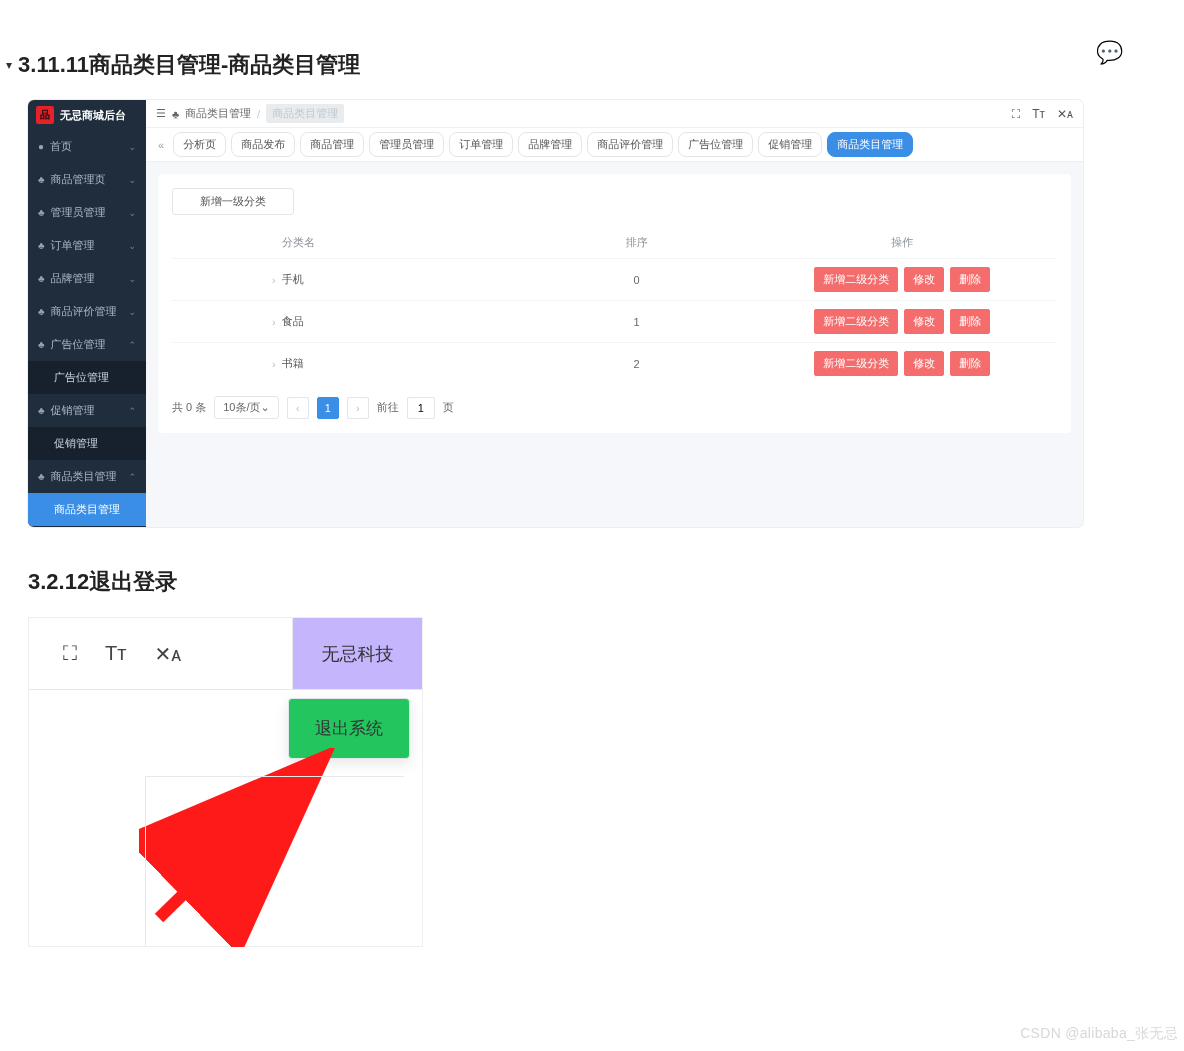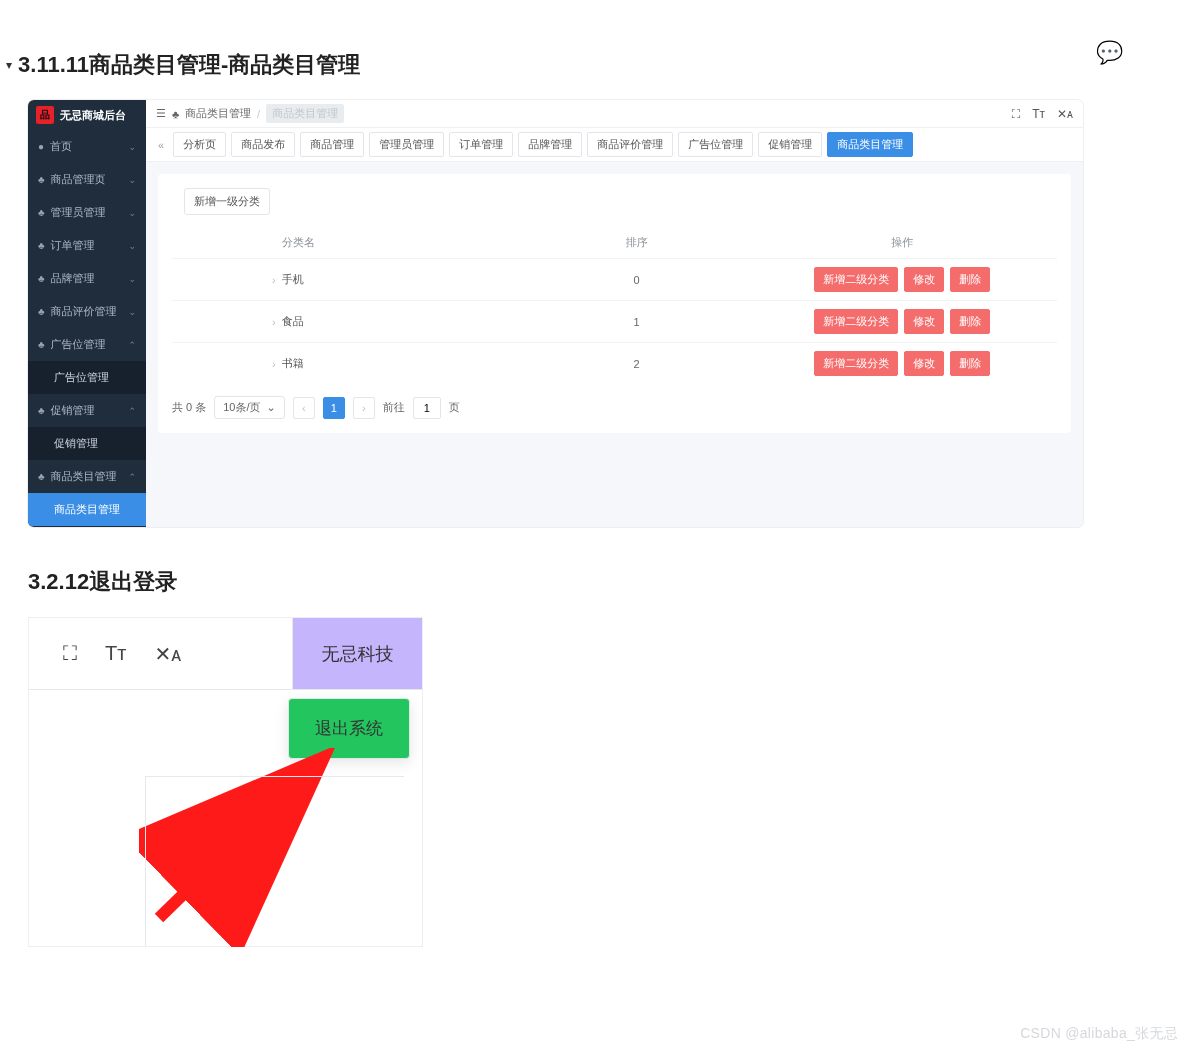--- a/index.html
+++ b/index.html
@@ -21,35 +21,35 @@
 .nav-sub{padding:9px 10px 9px 26px;background:#17212e;color:#cdd5df;cursor:pointer;}
 .nav-sub.active{background:#3a8ee6;color:#fff;}
 .main{flex:1;display:flex;flex-direction:column;background:#f5f7fa;}
 .crumb-bar{height:28px;background:#fff;display:flex;align-items:center;padding:0 10px;font-size:11px;border-bottom:1px solid #eef0f3;justify-content:space-between;}
 .crumb-left{display:flex;align-items:center;gap:6px;color:#666;}
 .crumb-left .sep{color:#c7ccd2;}
 .crumb-current{background:#e8ecef;color:#c2c7cc;padding:2px 6px;border-radius:2px;}
 .crumb-icons{display:flex;gap:12px;color:#555;font-size:12px;}
 .tabs-bar{background:#fff;border-bottom:1px solid #eef0f3;display:flex;align-items:center;padding:4px 8px;gap:5px;font-size:11px;}
 .tabs-bar .collapse{color:#9aa0a6;padding:2px 4px;cursor:pointer;}
-.tab{border:1px solid #e2e6ea;padding:4px 9px;border-radius:2px;color:#555;cursor:pointer;background:#fff;}
+.tab{border:1px solid #e2e6ea;padding:4px 9px;border-radius:8px;color:#555;cursor:pointer;background:#fff;}
 .tab.active{background:#3a8ee6;border-color:#3a8ee6;color:#fff;}
 .body-wrap{padding:12px;}
 .card{background:#fff;border-radius:4px;padding:14px;min-height:140px;}
-.add-btn{display:inline-block;border:1px solid #e2e6ea;padding:5px 9px;font-size:11px;border-radius:3px;color:#555;cursor:pointer;margin-left:12px;}
+.add-btn{display:inline-block;border:1px solid #e2e6ea;padding:5px 27px;font-size:11px;border-radius:3px;color:#555;cursor:pointer;}
 table.tbl{width:100%;border-collapse:collapse;margin-top:12px;font-size:11px;color:#666;}
 table.tbl th{text-align:left;font-weight:400;color:#8a9099;padding:8px 6px;}
 table.tbl th.center,table.tbl td.center{text-align:center;}
 table.tbl td{padding:8px 6px;border-top:1px solid #f1f3f5;vertical-align:middle;}
 .row-name{display:flex;align-items:center;gap:6px;color:#555;}
 .row-name .exp{color:#b9bfc6;}
 .act-btns{display:flex;gap:6px;justify-content:center;}
 .btn-red{background:#f56c6c;border:1px solid #f56c6c;color:#fff;font-size:11px;padding:4px 8px;border-radius:2px;cursor:pointer;}
 .pager{margin-top:12px;display:flex;align-items:center;gap:8px;font-size:11px;color:#666;}
-.pager .sel{border:1px solid #e2e6ea;padding:3px 8px;border-radius:3px;display:flex;align-items:center;gap:6px;text-align:right;}
+.pager .sel{border:1px solid #e2e6ea;padding:3px 8px;border-radius:3px;display:flex;align-items:center;text-align:right;}
 .pager .pg{width:22px;height:22px;border:1px solid #e2e6ea;border-radius:2px;display:flex;align-items:center;justify-content:center;color:#bcc2c8;cursor:pointer;}
 .pager .pg.cur{background:#3a8ee6;border-color:#3a8ee6;color:#fff;}
 .pager .ipt{width:28px;height:22px;border:1px solid #e2e6ea;border-radius:2px;text-align:center;font-size:11px;}
 .shot2{width:395px;height:330px;background:#fff;margin-left:22px;position:relative;border:1px solid #eee;}
 .top-strip{height:72px;border-bottom:1px solid #e6e9ec;display:flex;align-items:center;}
 .icon-set{display:flex;gap:28px;padding-left:34px;font-size:20px;color:#444;}
 .user-cell{margin-left:auto;height:100%;width:130px;border-left:1px solid #e6e9ec;background:#c4b5fd;display:flex;align-items:center;justify-content:center;font-size:18px;color:#333;cursor:pointer;}
 .dropdown{position:absolute;right:12px;top:80px;background:#22c55e;border:1px solid #e2e6ea;border-radius:4px;box-shadow:0 4px 14px rgba(0,0,0,.1);padding:18px 26px;font-size:17px;color:#333;cursor:pointer;}
 .arrow-svg{position:absolute;left:110px;top:130px;}
 .inner-frame{position:absolute;right:18px;top:158px;bottom:0;left:116px;border-top:1px solid #e6e9ec;border-left:1px solid #e6e9ec;}

